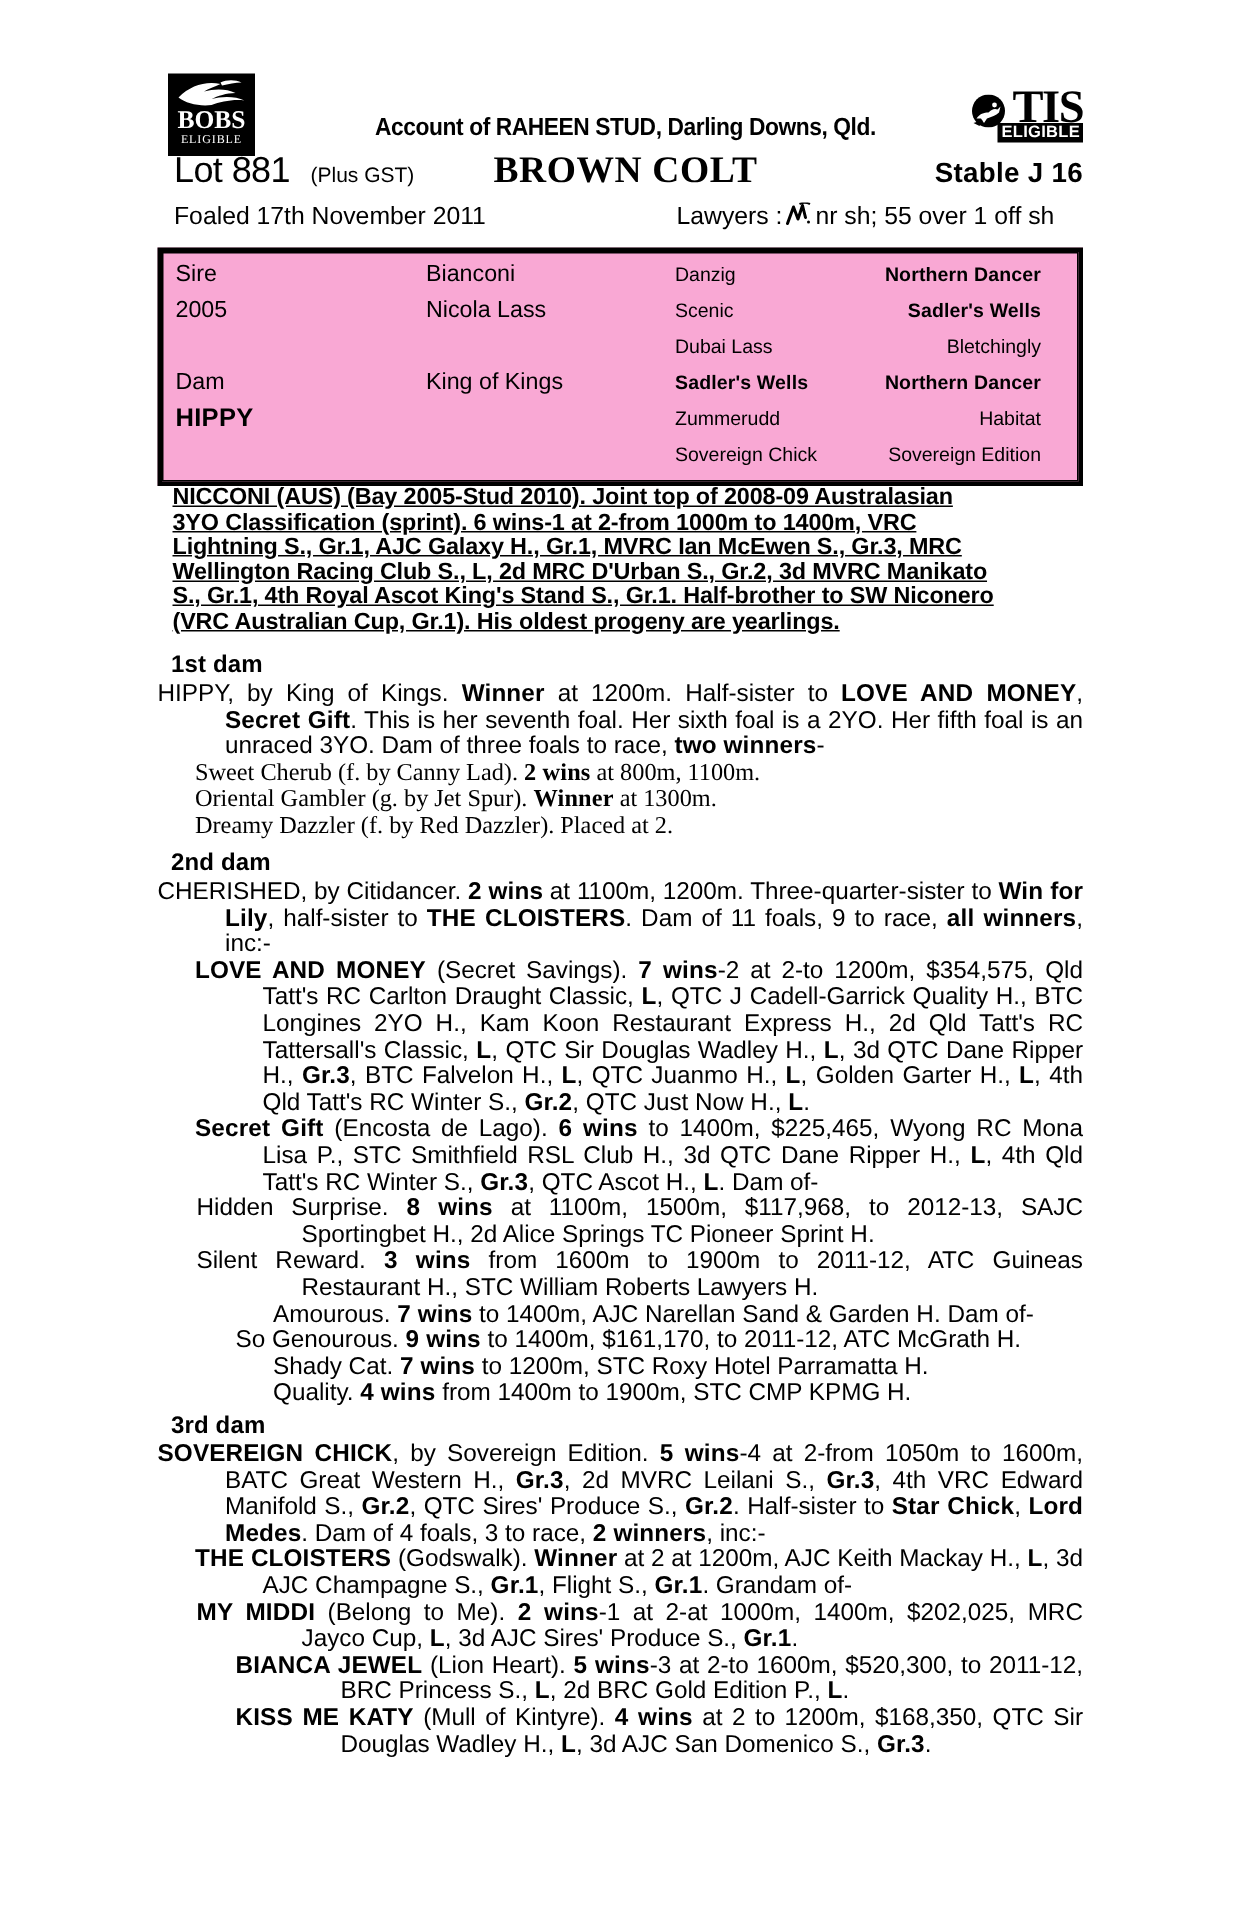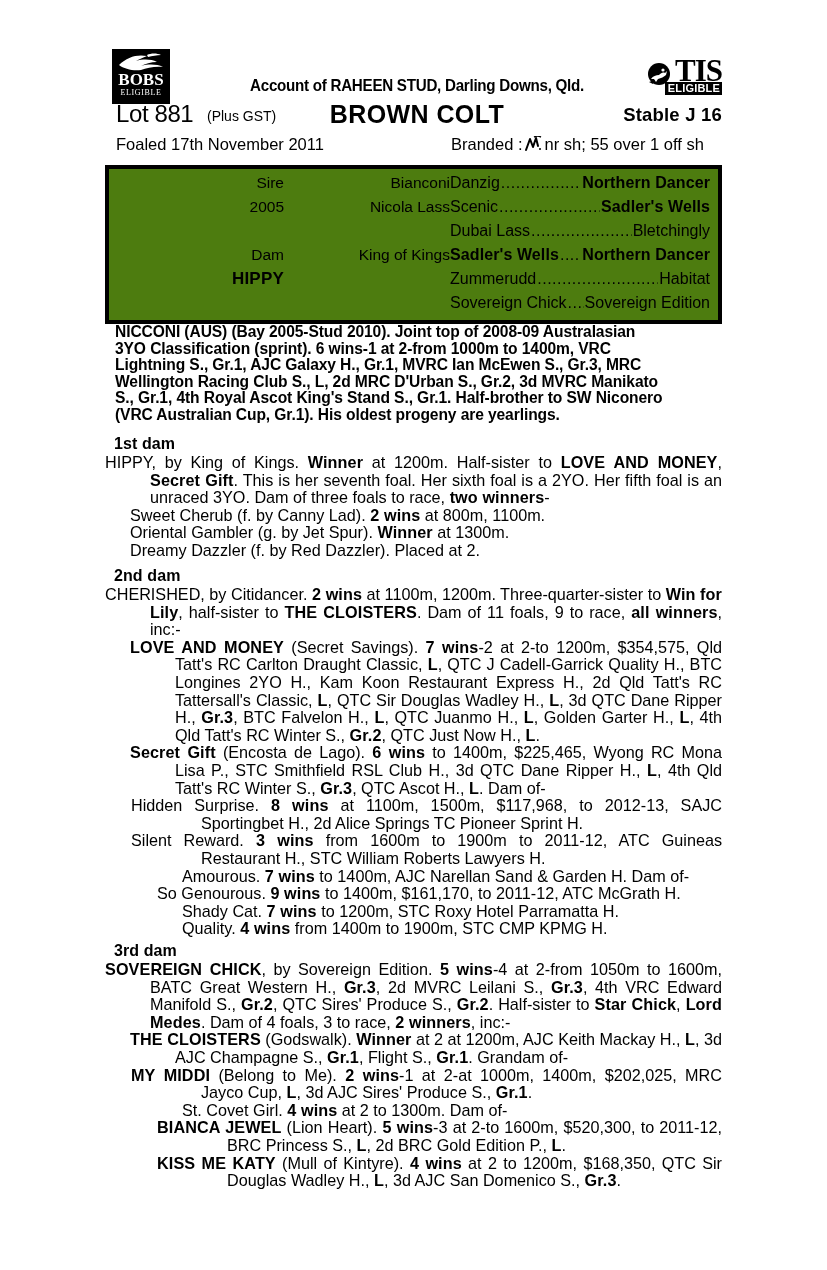--- a/index.html
+++ b/index.html
@@ -157,20 +157,21 @@
   .colt-title {
     position: absolute;
     left: 0;
     top: 0px;
     width: 610px;
     text-align: center;
     font-weight: bold;
     font-size: 25px;
     line-height: 28px;
     letter-spacing: 0.4px;
+    font-family: Liberation Serif, serif;
   }
   .stable {
     position: absolute;
     right: 0px;
     top: 2px;
     font-weight: bold;
     font-size: 18.5px;
     line-height: 25px;
     letter-spacing: 0.2px;
   }
@@ -203,23 +204,22 @@
     margin: 0 1px 0 2px;
   }
 
   
   .ped-wrap {
     position: absolute;
     left: 105px;
     top: 165px;
     width: 617px;
     border: 3px solid #000;
-    background: #4d7c0f;
+    background: #f9a8d4;
     box-sizing: border-box;
-    text-align: right;
   }
   .ped-inner {
     border: 1px solid #000;
     padding: 3px 0 4px 0;
     box-sizing: border-box;
   }
   .ped-row {
     display: flex;
     height: 24px;
     align-items: flex-start;
@@ -238,24 +238,24 @@
     width: 166px;
     flex: 0 0 166px;
     font-size: 15.5px;
     line-height: 22px;
     box-sizing: border-box;
     white-space: nowrap;
     overflow: hidden;
   }
   .ped-c3 {
     flex: 1 1 auto;
-    font-size: 16px;
+    font-size: 13px;
     line-height: 22px;
     box-sizing: border-box;
-    padding-right: 8px;
+    padding-right: 24px;
     overflow: hidden;
   }
   .ped-c1.big, .ped-c2.big {
     font-weight: bold;
     font-size: 17px;
     letter-spacing: 0.2px;
   }
   
   .leader {
     display: flex;
@@ -285,20 +285,21 @@
   .sire-block {
     position: absolute;
     left: 115px;
     top: 324px;
     width: 600px;
     font-weight: bold;
     font-size: 15.6px;
     line-height: 16.6px;
     text-align: justify;
     letter-spacing: -0.1px;
+    text-decoration: underline;
   }
   .sire-block p {
     margin: 0;
     text-align: justify;
   }
   .sire-block p:last-child { text-align: left; }
 
   
   .narr {
     position: absolute;
@@ -314,21 +315,21 @@
     letter-spacing: 0.1px;
     margin-left: 9px;
   }
   .entry {
     text-align: justify;
     margin: 0;
   }
   .entry.last-left { text-align: left; }
   .i0h { padding-left: 45px;  text-indent: -45px; }
   .i1  { padding-left: 70px;  text-indent: -45px; }
-  .i1b { padding-left: 70px;  text-indent: -45px; }
+  .i1b { padding-left: 70px;  text-indent: -45px; font-family: Liberation Serif, serif; }
   .i2  { padding-left: 96px;  text-indent: -70px; }
   .i3  { padding-left: 122px; text-indent: -70px; }
   .i5  { padding-left: 122px; text-indent: -45px; }
 </style>
 </head>
 <body>
 
 <div class="page">
 
   <div class="header">
@@ -358,21 +359,21 @@
     <div class="lot-row">
       <span class="lot-no">Lot 881</span>
       <span class="plus-gst">(Plus GST)</span>
       <span class="colt-title">BROWN COLT</span>
       <span class="stable">Stable J 16</span>
     </div>
 
     <div class="foaled-row">
       <span class="foaled">Foaled 17th November 2011</span>
       <span class="branded">
-        <span>Branded :</span><svg class="brand-mark" viewBox="0 0 19 17" xmlns="http://www.w3.org/2000/svg">
+        <span>Lawyers :</span><svg class="brand-mark" viewBox="0 0 19 17" xmlns="http://www.w3.org/2000/svg">
             <path d="M1 14 L5 3 L8 11 L11 2 L13 10" stroke="#000" stroke-width="2" fill="none" stroke-linecap="round" stroke-linejoin="round"></path>
             <path d="M9 1 C11 0, 14 0, 16 1" stroke="#000" stroke-width="1.4" fill="none"></path>
             <circle cx="15" cy="13" r="1" fill="#000"></circle>
           </svg><span>nr sh; 55 over 1 off sh</span>
       </span>
     </div>
   </div>
 
   <div class="ped-wrap">
     <div class="ped-inner" id="ped-body">
@@ -475,18 +476,17 @@
     <div class="entry i3 last-left" id="d2-sog"><span>So Genourous. </span><span class="bld">9 wins</span><span> to 1400m, $161,170, to 2011-12, ATC McGrath H.</span></div>
     <div class="entry i5 last-left" id="d2-sc"><span>Shady Cat. </span><span class="bld">7 wins</span><span> to 1200m, STC Roxy Hotel Parramatta H.</span></div>
     <div class="entry i5 last-left" id="d2-jb"><span>Quality. </span><span class="bld">4 wins</span><span> from 1400m to 1900m, STC CMP KPMG H.</span></div>
   </div>
 
   <div class="narr" style="top:941px;">
     <div class="dam-head">3rd dam</div>
     <div class="entry i0h" id="d3-main"><span class="bld">SOVEREIGN CHICK</span><span>, by Sovereign Edition. </span><span class="bld">5 wins</span><span>-4 at 2-from 1050m to 1600m, BATC Great Western H., </span><span class="bld">Gr.3</span><span>, 2d MVRC Leilani S., </span><span class="bld">Gr.3</span><span>, 4th VRC Edward Manifold S., </span><span class="bld">Gr.2</span><span>, QTC Sires' Produce S., </span><span class="bld">Gr.2</span><span>. Half-sister to </span><span class="bld">Star Chick</span><span>, </span><span class="bld">Lord Medes</span><span>. Dam of 4 foals, 3 to race, </span><span class="bld">2 winners</span><span>, inc:-</span></div>
     <div class="entry i1" id="d3-tc"><span class="bld">THE CLOISTERS</span><span> (Godswalk). </span><span class="bld">Winner</span><span> at 2 at 1200m, AJC Keith Mackay H., </span><span class="bld">L</span><span>, 3d AJC Champagne S., </span><span class="bld">Gr.1</span><span>, Flight S., </span><span class="bld">Gr.1</span><span>. Grandam of-</span></div>
     <div class="entry i2" id="d3-mm"><span class="bld">MY MIDDI</span><span> (Belong to Me). </span><span class="bld">2 wins</span><span>-1 at 2-at 1000m, 1400m, $202,025, MRC Jayco Cup, </span><span class="bld">L</span><span>, 3d AJC Sires' Produce S., </span><span class="bld">Gr.1</span><span>.</span></div>
-    <div class="entry i5 last-left" id="d3-scg"><span>St. Covet Girl. </span><span class="bld">4 wins</span><span> at 2 to 1300m. Dam of-</span></div>
     <div class="entry i3" id="d3-bj"><span class="bld">BIANCA JEWEL</span><span> (Lion Heart). </span><span class="bld">5 wins</span><span>-3 at 2-to 1600m, $520,300, to 2011-12, BRC Princess S., </span><span class="bld">L</span><span>, 2d BRC Gold Edition P., </span><span class="bld">L</span><span>.</span></div>
     <div class="entry i3" id="d3-kmk"><span class="bld">KISS ME KATY</span><span> (Mull of Kintyre). </span><span class="bld">4 wins</span><span> at 2 to 1200m, $168,350, QTC Sir Douglas Wadley H., </span><span class="bld">L</span><span>, 3d AJC San Domenico S., </span><span class="bld">Gr.3</span><span>.</span></div>
   </div>
 
 </div>
 
 </body></html>

